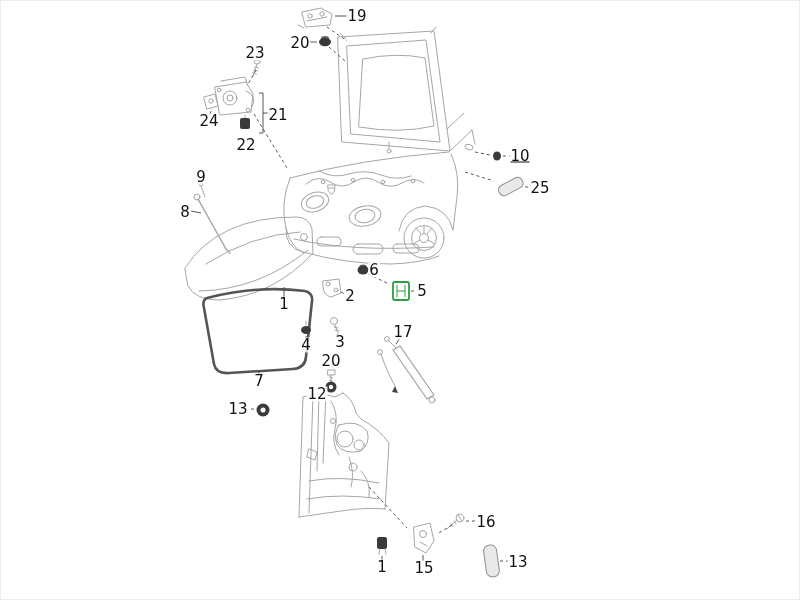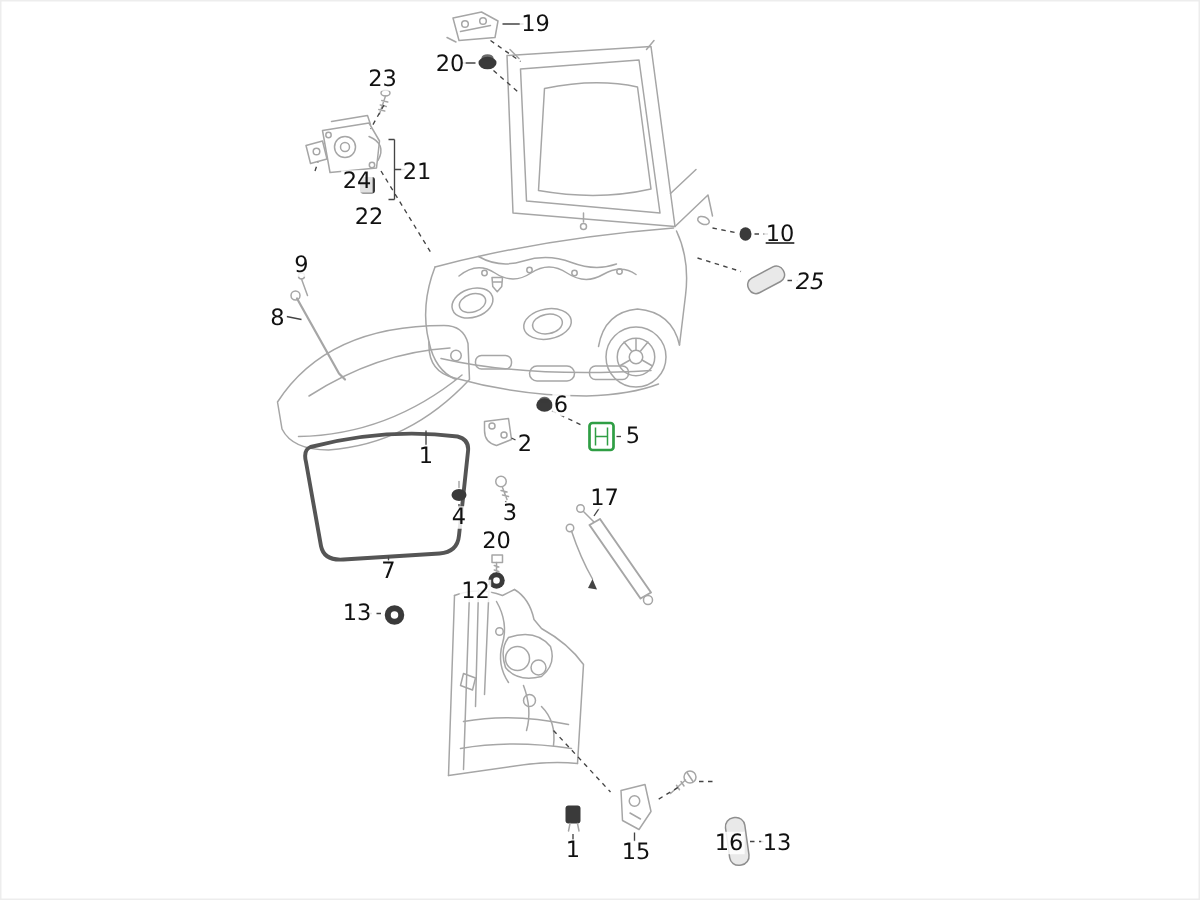--- a/index.html
+++ b/index.html
@@ -276,25 +276,25 @@
       <span class="callout" style="left: 373px; top: 269px;">6</span>
       <span class="callout" style="left: 258px; top: 380px;">7</span>
       <span class="callout" style="left: 184px; top: 211px;">8</span>
       <span class="callout" style="left: 200px; top: 176px;">9</span>
       <span class="callout" style="left: 519px; top: 155px; text-decoration: underline;">10</span>
       <span class="callout" style="left: 517px; top: 561px;">13</span>
       <span class="callout" style="left: 316px; top: 393px;">12</span>
       <span class="callout" style="left: 237px; top: 408px;">13</span>
       <span class="callout" style="left: 381px; top: 566px;">1</span>
       <span class="callout" style="left: 423px; top: 567px; text-align: right;">15</span>
-      <span class="callout" style="left: 485px; top: 521px; margin-top: 40px;">16</span>
+      <span class="callout" style="left: 485px; top: 521px;">16</span>
       <span class="callout" style="left: 402px; top: 331px;">17</span>
       <span class="callout" style="left: 330px; top: 360px;">20</span>
       <span class="callout" style="left: 356px; top: 15px;">19</span>
       <span class="callout" style="left: 299px; top: 42px; text-align: right;">20</span>
       <span class="callout" style="left: 277px; top: 114px;">21</span>
       <span class="callout" style="left: 245px; top: 144px;">22</span>
       <span class="callout" style="left: 254px; top: 52px;">23</span>
-      <span class="callout" style="left: 208px; top: 120px; margin-left: 29px;">24</span>
-      <span class="callout" style="left: 539px; top: 187px; font-style: italic;">25</span>
+      <span class="callout" style="left: 208px; top: 120px;">24</span>
+      <span class="callout" style="left: 539px; top: 187px;">25</span>
     </div>
 
 </div>
 
 </body></html>

